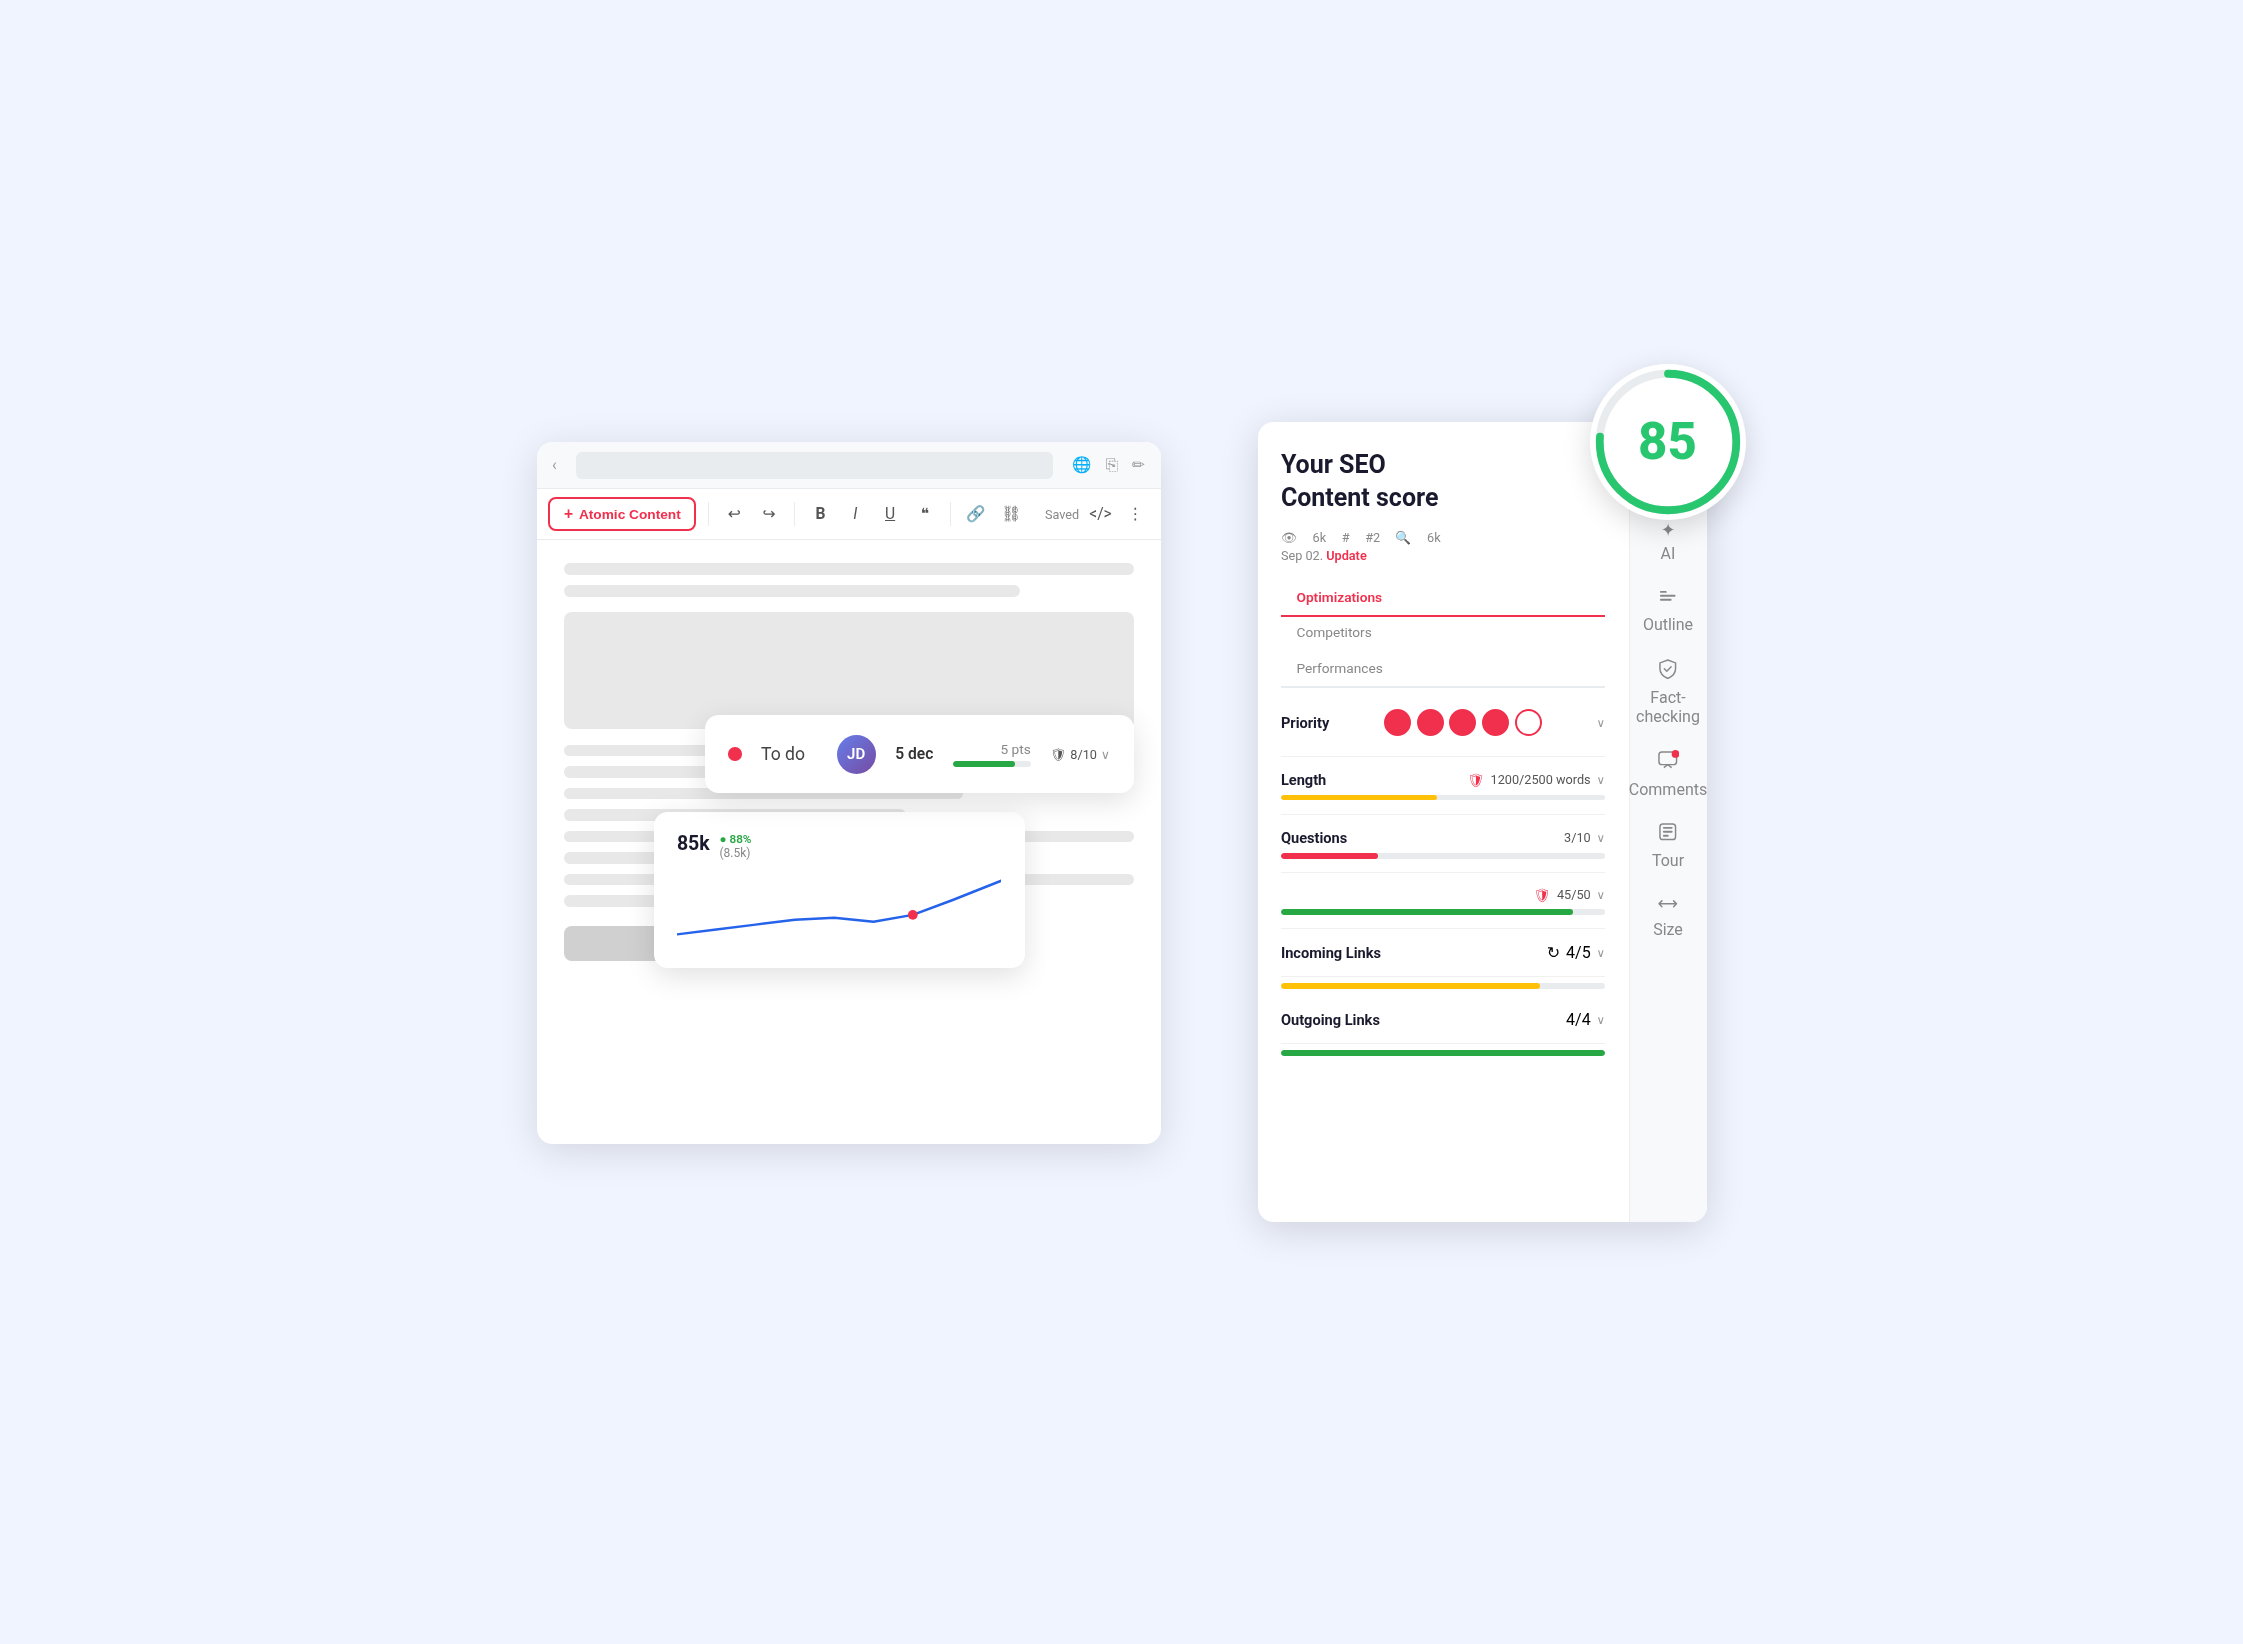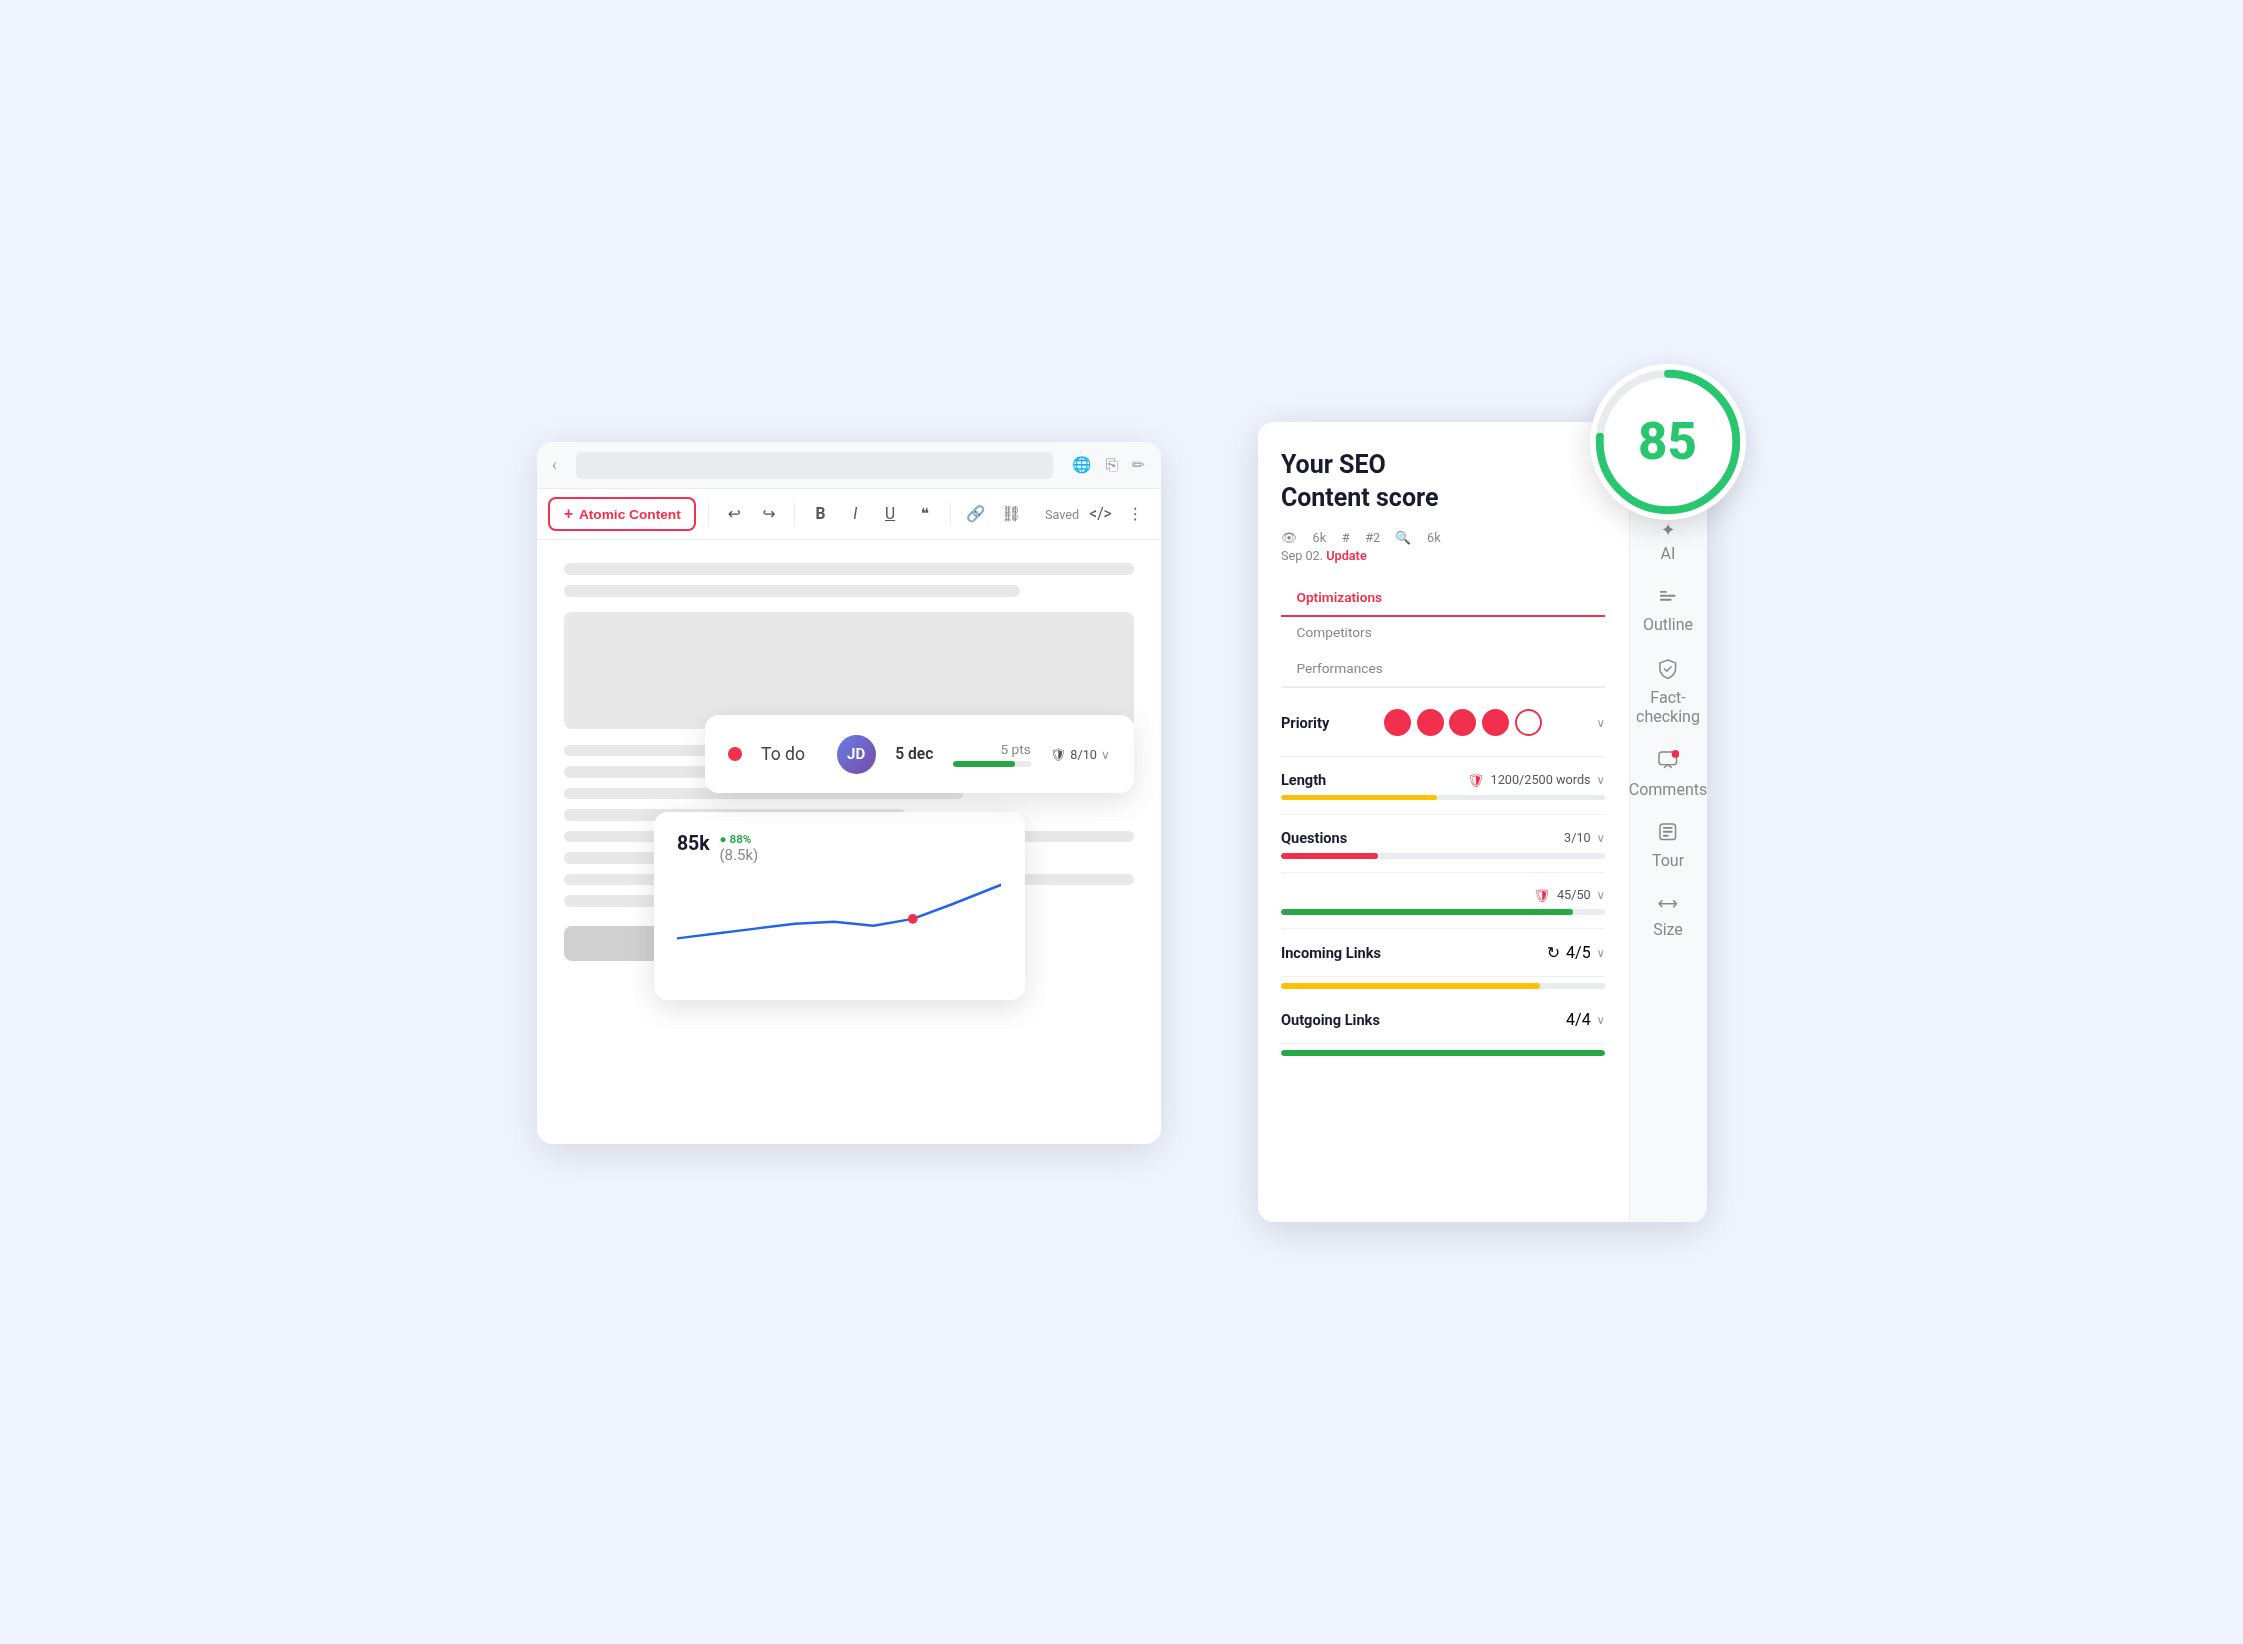--- a/index.html
+++ b/index.html
@@ -460,21 +460,21 @@
       border-radius: 2.9px;
       width: 80%;
     }
 
     
     .chart-popup {
       position: absolute;
       top: 429px;
       left: 117px;
       width: 371px;
-      height: 188px;
+      height: 156px;
       background: white;
       border-radius: 13.7px;
       padding: 19.5px 23.4px;
       box-shadow: 0 7.8px 29px rgba(0,0,0,0.12);
       z-index: 8;
       overflow: hidden;
     }
 
     .chart-stat {
       display: flex;
@@ -494,21 +494,21 @@
       flex-direction: column;
     }
 
     .chart-pct {
       font-size: 11.7px;
       font-weight: 600;
       color: #28a745;
     }
 
     .chart-sub {
-      font-size: 15px;
+      font-size: 12px;
       color: #888;
     }
 
     .chart-svg {
       width: 100%;
       height: 78px;
     }
 
     
     .score-circle {

